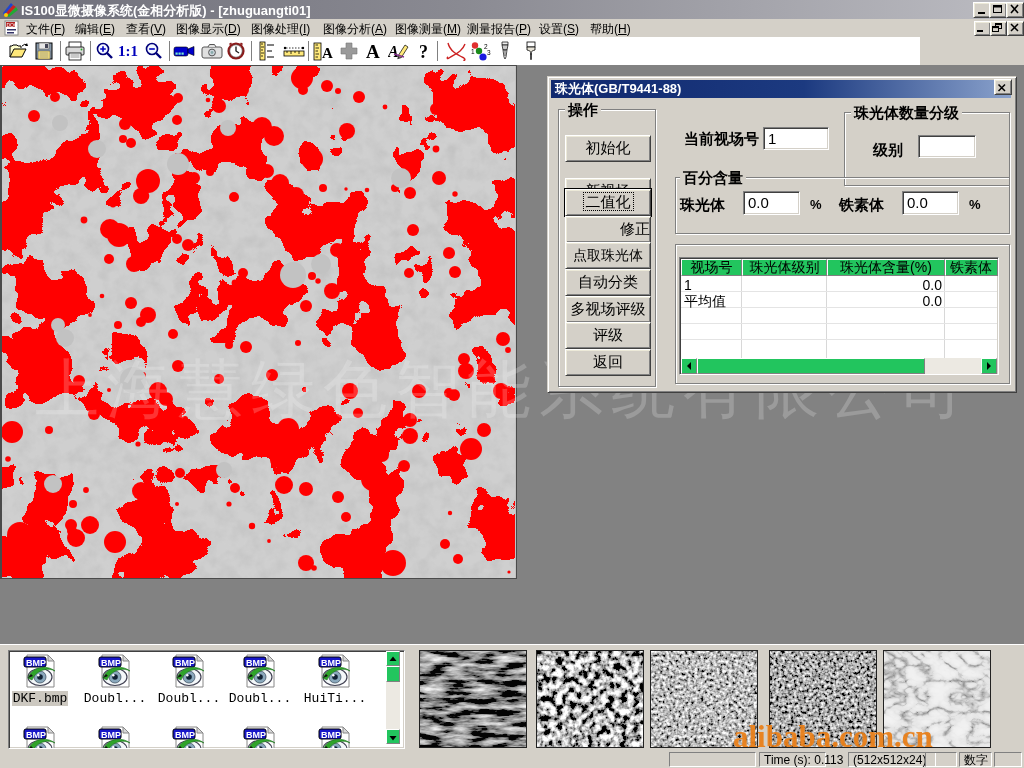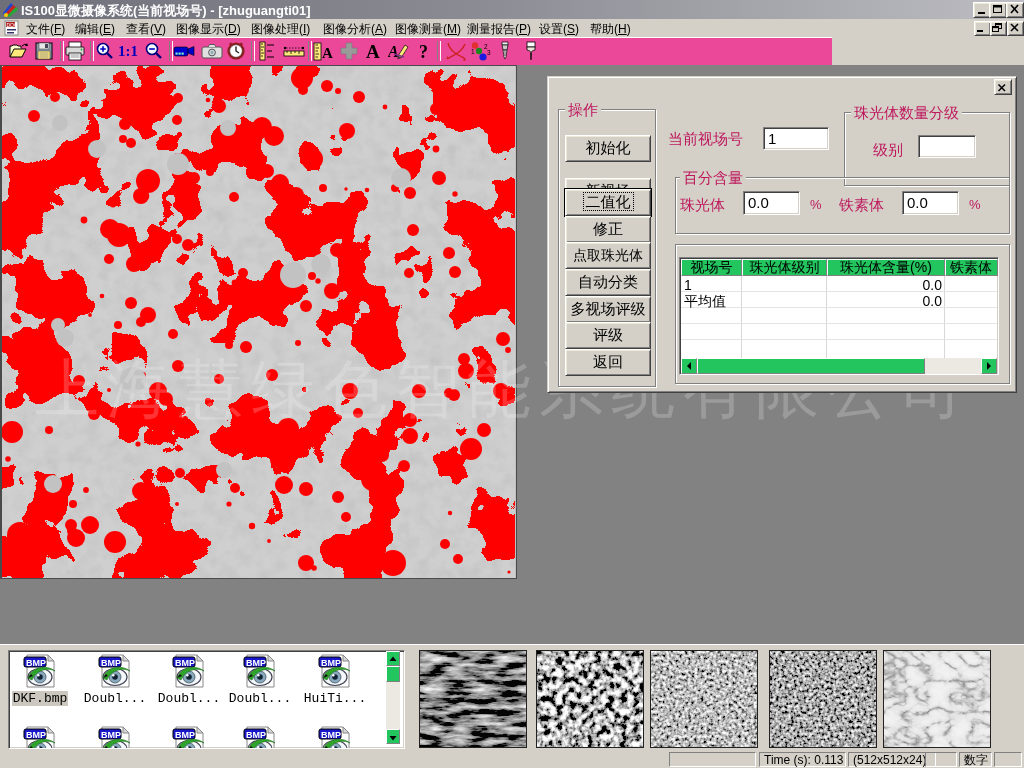--- a/index.html
+++ b/index.html
@@ -9,55 +9,55 @@
 .groupbox{border:1px solid #808080;box-shadow:inset 1px 1px 0 #ffffff, 1px 1px 0 #ffffff;}
 
 #titlebar{left:0;top:0;width:1024px;height:19px;background:linear-gradient(90deg,#6f6f7a 0%,#8a8a92 45%,#bcbcc2 100%);}
 #titletext{left:21px;top:2px;color:#fff;font-size:13px;font-weight:bold;white-space:nowrap;letter-spacing:0px;}
 .capbtn{width:16px;height:14px;top:2px;background:#d4d0c8;border:1px solid;border-color:#ffffff #404040 #404040 #ffffff;box-shadow:inset 1px 1px 0 #ece9d8,inset -1px -1px 0 #808080;font-size:9px;text-align:center;line-height:12px;color:#000;}
 
 #menubar{left:0;top:19px;width:1024px;height:18px;background:#d4d0c8;font-size:12px;color:#000;}
 #menubar .mi{position:absolute;top:2px;white-space:nowrap;}
 .mdibtn{width:15px;height:13px;top:2px;background:#d4d0c8;border:1px solid;border-color:#ffffff #404040 #404040 #ffffff;box-shadow:inset 1px 1px 0 #ece9d8,inset -1px -1px 0 #808080;}
 
-#toolbar{left:0;top:37px;width:832px;height:27px;background:#ec4899;border-top:1px solid #ffffff;border-bottom:6px solid #701a75;}
+#toolbar{left:0;top:37px;width:920px;height:27px;background:#ffffff;border-top:1px solid #ffffff;border-bottom:6px solid #701a75;}
 .tsep{position:absolute;top:3px;width:2px;height:20px;border-left:1px solid #808080;border-right:1px solid #ffffff;}
 .ticon{position:absolute;top:3px;width:20px;height:20px;}
 
 #workspace{left:0;top:65px;width:1024px;height:583px;background:#828282;}
 #imgframe{left:0;top:0px;width:517px;height:514px;box-sizing:border-box;border:1px solid #4a4a4a;border-left-width:2px;background:#c2c2c2;overflow:hidden;}
 
 #wmark{left:35px;top:346px;width:900px;font-size:64px;color:rgba(255,255,255,0.20);letter-spacing:8px;white-space:nowrap;font-weight:normal;}
 #wmark2{left:733px;top:719px;font-size:31px;font-weight:bold;font-family:"Liberation Serif",serif;color:rgba(233,127,25,0.95);letter-spacing:0px;z-index:30;}
 
 #dlg{left:547px;top:76px;width:468px;height:315px;background:#d4d0c8;border:1px solid;border-color:#d4d0c8 #404040 #404040 #d4d0c8;box-shadow:inset 1px 1px 0 #ffffff,inset -1px -1px 0 #808080;}
 #dlgtitle{left:3px;top:3px;width:460px;height:18px;background:linear-gradient(90deg,#10286e 0%,#1c3a80 55%,#8aa2cc 100%);color:#fff;font-size:13px;font-weight:bold;line-height:18px;padding-left:4px;box-sizing:border-box;}
 #dlgclose{left:446px;top:2px;width:16px;height:14px;background:#d4d0c8;border:1px solid;border-color:#ffffff #404040 #404040 #ffffff;box-shadow:inset 1px 1px 0 #ece9d8,inset -1px -1px 0 #808080;}
 .dbtn{position:absolute;left:17px;width:84px;height:25px;background:#d4d0c8;border:1px solid;border-color:#ffffff #404040 #404040 #ffffff;box-shadow:inset 1px 1px 0 #ece9d8,inset -1px -1px 0 #808080;font-size:15px;text-align:center;line-height:24px;color:#000;white-space:nowrap;}
-.dlabel{position:absolute;font-size:15px;color:#be185d;white-space:nowrap;}
+.dlabel{position:absolute;font-size:15px;color:#000000;white-space:nowrap;font-weight:bold;}
 .dinput{position:absolute;background:#fff;border:1px solid;border-color:#808080 #ffffff #ffffff #808080;box-shadow:inset 1px 1px 0 #404040,inset -1px -1px 0 #d4d0c8;font-size:15px;font-family:"Liberation Sans",sans-serif;padding:2px 0 0 4px;box-sizing:border-box;}
 
 #bottombar{left:0;top:644px;width:1024px;height:106px;background:#d4d0c8;border-top:1px solid #ffffff;}
 #filelist{left:8px;top:5px;width:395px;height:97px;background:#fff;border:1px solid;border-color:#808080 #ffffff #ffffff #808080;box-shadow:inset 1px 1px 0 #404040,inset -1px -1px 0 #d4d0c8;overflow:hidden;}
 .thumb{position:absolute;top:5px;width:108px;height:98px;border:1px solid #222;box-sizing:border-box;background:#888;}
 
 #statusbar{left:0;top:750px;width:1024px;height:18px;background:#d4d0c8;font-size:12px;color:#000;}
 .spanel{position:absolute;top:2px;height:15px;border:1px solid;border-color:#808080 #ffffff #ffffff #808080;font-size:12px;line-height:15px;padding-left:4px;box-sizing:border-box;white-space:nowrap;}
 </style></head>
 <body>
 <div id="app">
 
   <div id="titlebar" class="abs">
     <svg class="abs" style="left:3px;top:2px" width="16" height="16" viewBox="0 0 16 16">
       <path d="M1 13 L10 3 L13 5 L4 14 Z" fill="#cc2222"></path>
       <path d="M4 14 L13 5 L15 8 L6 15 Z" fill="#22aa33"></path>
       <path d="M1 13 L10 3 L8 1 L0 11 Z" fill="#2244cc"></path>
       <circle cx="3" cy="13" r="2" fill="#ffcc00"></circle>
     </svg>
-    <div id="titletext" class="abs">IS100显微摄像系统(当前视场号) - [zhuguangti01]</div>
+    <div id="titletext" class="abs">IS100显微摄像系统(金相分析版) - [zhuguangti01]</div>
     <div class="capbtn abs" style="left:973px;"><svg width="14" height="12">
           <rect x="3" y="9" width="7" height="2" fill="#000"></rect>
         </svg></div>
     <div class="capbtn abs" style="left:989px;"><svg width="14" height="12">
           <rect x="2.5" y="2.5" width="8" height="7" fill="none" stroke="#000"></rect>
           <rect x="2.5" y="2.5" width="8" height="2" fill="#000"></rect>
         </svg></div>
     <div class="capbtn abs" style="left:1006px;"><svg width="14" height="12">
           <path d="M3 2 L10 10 M10 2 L3 10" stroke="#000" stroke-width="1.6"></path>
         </svg></div>
@@ -401,37 +401,38 @@
 <circle cx="399" cy="112" r="10"></circle>
 <circle cx="319" cy="198" r="10"></circle>
 <circle cx="58" cy="57" r="8"></circle>
           </g>
 </svg>
       </div>
   </div>
   <div id="wmark" class="abs">上海慧绿色智能系统有限公司</div>
 
   <div id="dlg" class="abs">
+    <div id="dlgtitle" class="abs">珠光体(GB/T9441-88)</div>
     <div id="dlgclose" class="abs"><svg width="14" height="12">
           <path d="M3.5 2.5 L10 9 M10 2.5 L3.5 9" stroke="#000" stroke-width="1.5"></path>
         </svg></div>
 
     <div class="abs groupbox" style="left:10px;top:32px;width:96px;height:276px;"></div>
     <div class="dlabel" style="left:17px;top:24px;background:#d4d0c8;padding:0 3px;">操作</div>
     <div class="dbtn" style="top:58px;">初始化</div>
     <div class="dbtn" style="top:85px;margin-top:16px;">新视场</div>
     <div class="dbtn" style="top:112px;box-shadow:inset 1px 1px 0 #ece9d8,inset -1px -1px 0 #808080,0 0 0 1px #000;"><span style="outline:1px dotted #000;padding:0 2px;">二值化</span></div>
-    <div class="dbtn" style="top:139px;">修正</div>
+    <div class="dbtn" style="top:139px;text-align:right;">修正</div>
     <div class="dbtn" style="top:165px;font-size:14px;">点取珠光体</div>
     <div class="dbtn" style="top:192px;">自动分类</div>
     <div class="dbtn" style="top:219px;">多视场评级</div>
     <div class="dbtn" style="top:245px;">评级</div>
     <div class="dbtn" style="top:272px;">返回</div>
 
-    <div class="dlabel" style="left:120px;top:53px;">当前视场号</div>
+    <div class="dlabel" style="left:136px;top:53px;">当前视场号</div>
     <div class="dinput" style="left:215px;top:50px;width:66px;height:23px;">1</div>
 
     <div class="abs groupbox" style="left:296px;top:35px;width:164px;height:72px;"></div>
     <div class="dlabel" style="left:303px;top:27px;background:#d4d0c8;padding:0 3px;">珠光体数量分级</div>
     <div class="dlabel" style="left:325px;top:64px;">级别</div>
     <div class="dinput" style="left:370px;top:58px;width:58px;height:23px;"></div>
 
     <div class="abs groupbox" style="left:127px;top:100px;width:333px;height:55px;"></div>
     <div class="dlabel" style="left:132px;top:92px;background:#d4d0c8;padding:0 3px;">百分含量</div>
     <div class="dlabel" style="left:132px;top:119px;">珠光体</div>
@@ -649,22 +650,23 @@
  <feComponentTransfer in="g">
             <feFuncR type="table" tableValues="0.25 0.78 0.87 0.89 0.9"></feFuncR>
             <feFuncG type="table" tableValues="0.25 0.78 0.87 0.89 0.9"></feFuncG>
             <feFuncB type="table" tableValues="0.25 0.78 0.87 0.89 0.9"></feFuncB>
           </feComponentTransfer>
         </filter>
  <rect width="108" height="98" fill="#ddd"></rect>
         <rect width="108" height="98" filter="url(#t5)"></rect>
 </svg>
   </div>
+  <div id="wmark2" class="abs">alibaba.com.cn</div>
 
   <div id="statusbar" class="abs">
     <div class="spanel" style="left:669px;width:87px;"></div>
-    <div class="spanel" style="left:759px;width:87px;">Time (s): 0.113</div>
+    <div class="spanel" style="left:759px;width:67px;">Time (s): 0.113</div>
     <div class="spanel" style="left:848px;width:88px;">(512x512x24)</div>
     <div class="spanel" style="left:925px;width:32px;"></div>
     <div class="spanel" style="left:959px;width:33px;">数字</div>
     <div class="spanel" style="left:994px;width:28px;"></div>
   </div>
 </div>
 
 </body></html>

